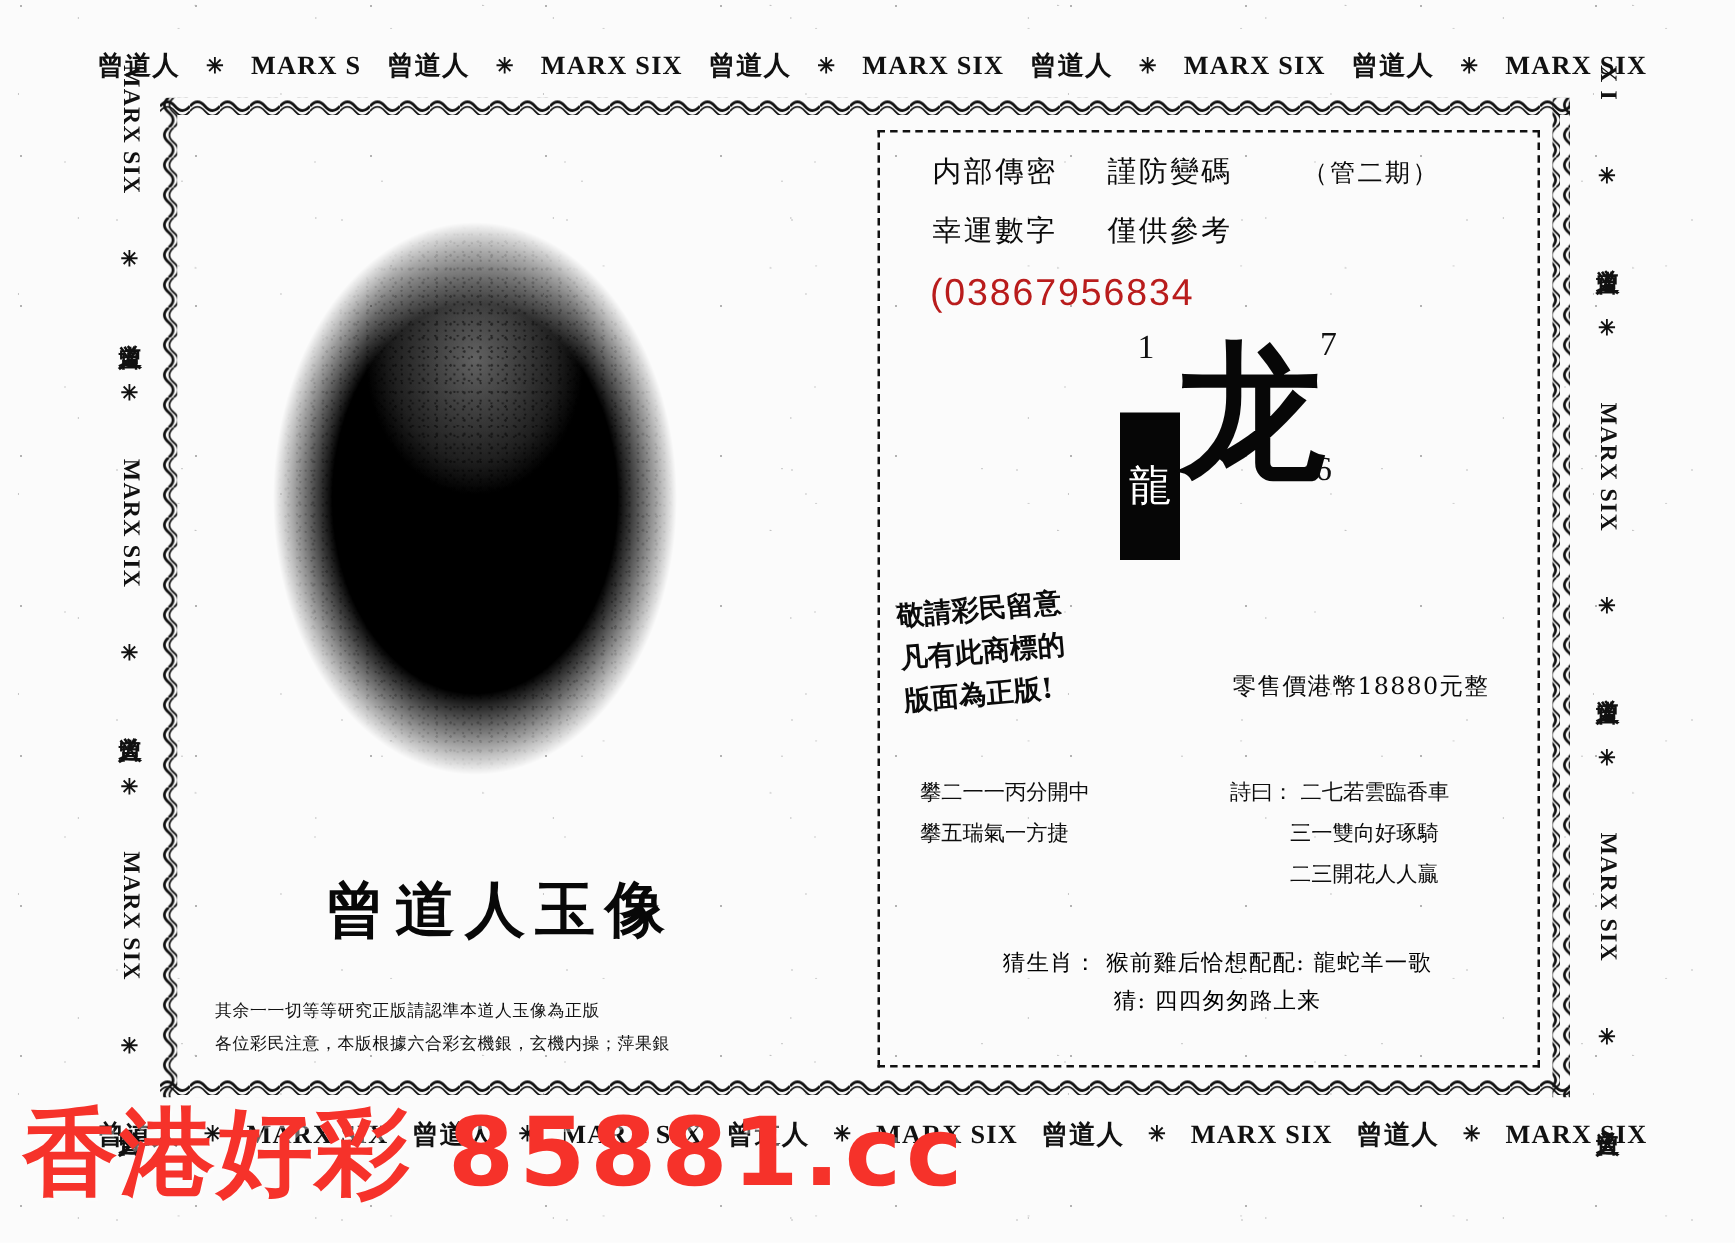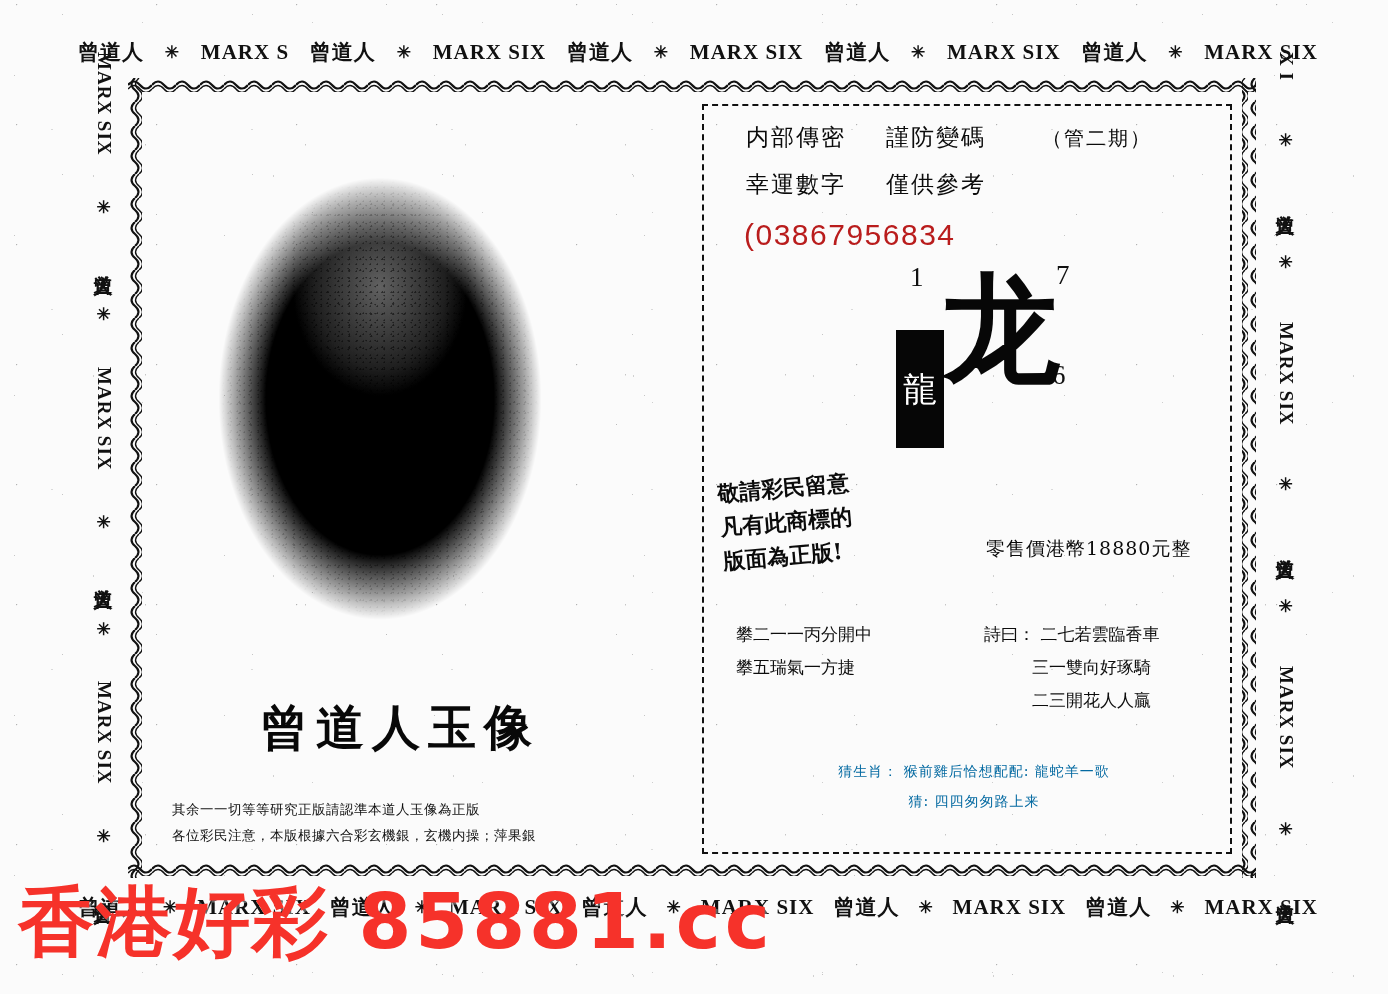--- a/index.html
+++ b/index.html
@@ -294,22 +294,22 @@
   .poem-col .lead { display: block; }
   .poem-col .ln { display: block; padding-left: 22px; }
   .poem-col.right .ln { padding-left: 60px; }
   .poem-col.right .lead { padding-left: 12px; }
   .zodiac {
     position: absolute;
     left: 20px;
     top: 650px;
     width: 500px;
     font-family: "DejaVu Serif", serif;
-    font-size: 14px;
-    color: #0369a1;
+    font-size: 18px;
+    color: #000000;
     line-height: 30px;
     text-align: center;
     letter-spacing: 1px;
   }
 
   
   .watermark {
     position: absolute;
     left: 18px;
     top: 872px;

